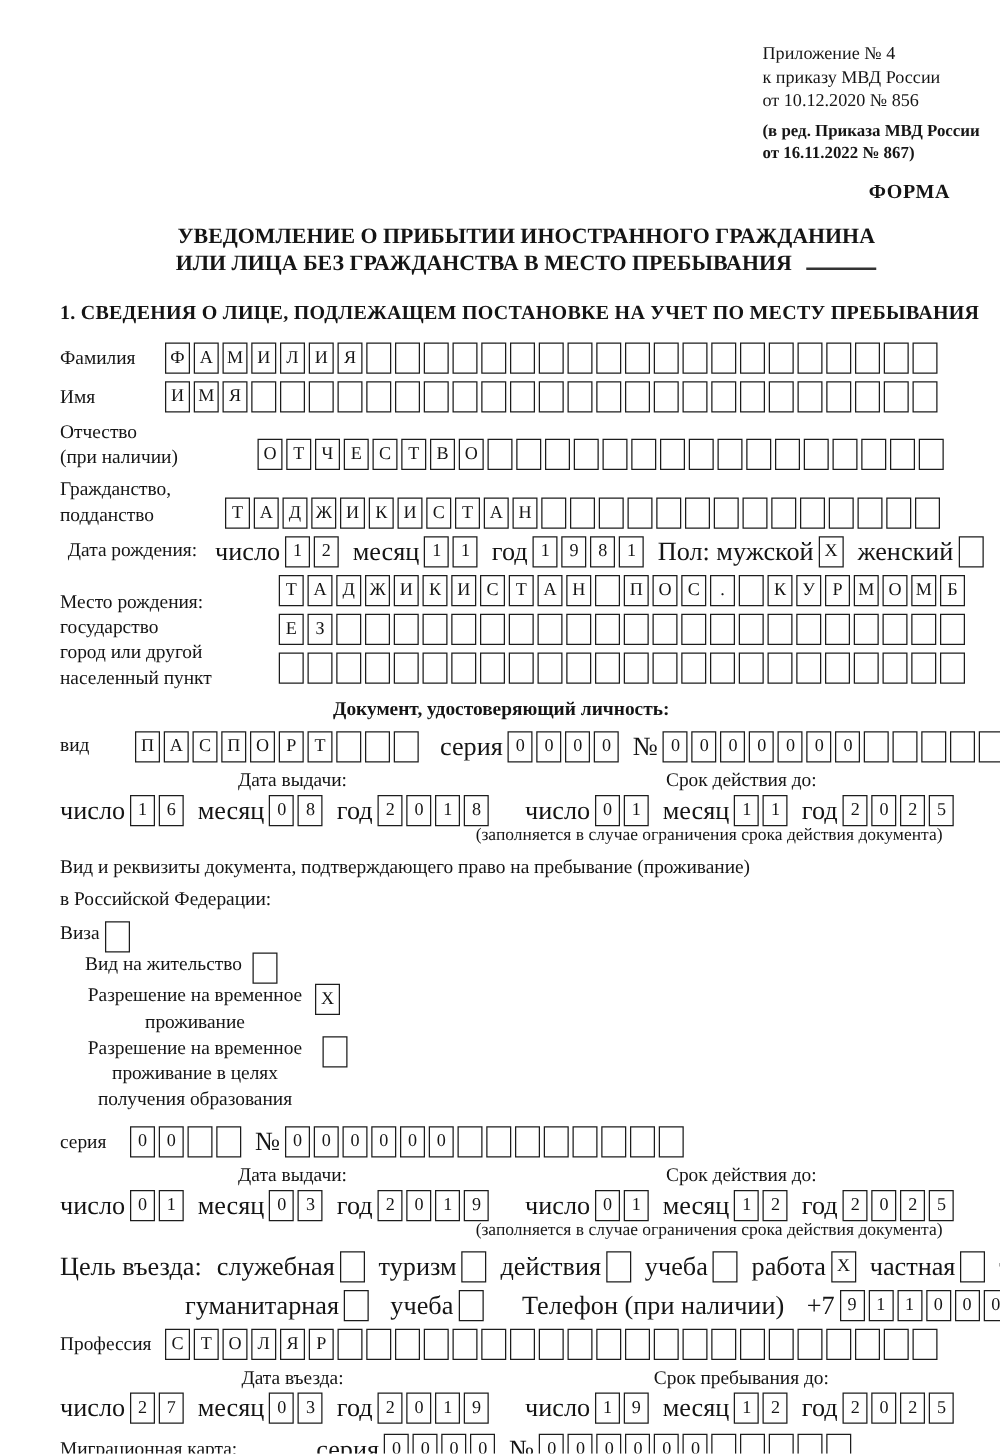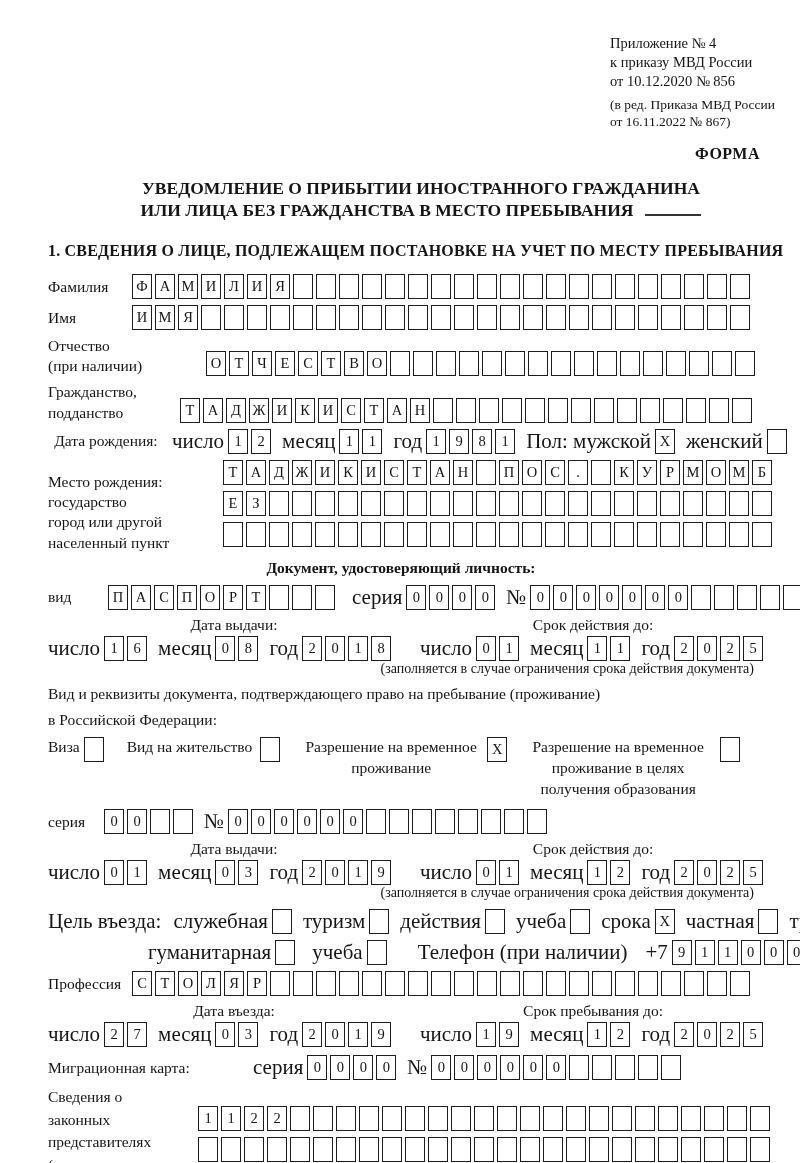--- a/index.html
+++ b/index.html
@@ -1,19 +1,19 @@
 <!DOCTYPE html>
 <html><head>
 <meta charset="utf-8">
 <style>
   html,body{margin:0;padding:0;background:#ffffff;}
   body{font-family:"Liberation Serif","DejaVu Serif",serif;color:#151515;}
   .page{width:800px;height:1163px;box-sizing:border-box;padding:34px 6px 10px 48px;overflow:hidden;background:#fff;}
   .appendix{margin-left:562px;font-size:14.5px;line-height:1.3;}
-  .amend{margin-top:5px;font-size:13.5px;line-height:1.3;}
+  .amend{margin-top:5px;font-size:13.5px;line-height:1.3;font-weight:bold;}
   .forma{font-weight:bold;font-size:16px;text-align:right;padding-right:34px;margin-top:14px;letter-spacing:.5px;}
   .title{text-align:center;font-weight:bold;font-size:17.5px;line-height:1.3;margin-top:14px;}
   .uline{display:inline-block;width:56px;border-bottom:2px solid #333;margin-left:12px;}
   .section-heading{font-weight:bold;font-size:16px;margin-top:20px;margin-bottom:14px;letter-spacing:.2px;}
   .row{display:flex;align-items:center;margin-bottom:6px;}
   .row-top{display:flex;align-items:flex-end;margin-bottom:6px;}
   .lbl{flex:0 0 auto;font-size:15.5px;line-height:1.3;}
   .w84{width:84px;}
   .w158{width:158px;}
   .w132{width:132px;}
@@ -29,21 +29,21 @@
   .dl{font-size:21px;margin-right:4px;flex:0 0 auto;}
   .ml8{margin-left:8px;} .ml14{margin-left:14px;} .ml20{margin-left:20px;}
   .dblock{display:flex;margin-bottom:2px;}
   .dgroup{display:flex;flex-direction:column;width:372px;flex:0 0 auto;}
   .dgroup2{display:flex;flex-direction:column;flex:0 0 auto;}
   .dhead{font-size:15.5px;text-align:center;margin-bottom:2px;}
   .drow{display:flex;align-items:center;}
   .note-right{font-size:14px;text-align:right;padding-right:40px;margin-top:-2px;margin-bottom:8px;}
   .center-bold{font-weight:bold;font-size:15.5px;text-align:center;margin:4px 40px 8px 0;}
   .textline{font-size:15.5px;margin-bottom:8px;}
-  .opts{display:flex;align-items:flex-start;margin-bottom:10px;}
+  .opts{display:flex;align-items:flex-start;margin-bottom:10px;flex-direction:column;}
   .opt{display:flex;align-items:flex-start;flex:0 0 auto;}
   .opt .cell{margin-left:8px;margin-top:0;}
   .optlbl{font-size:15.5px;line-height:1.35;}
   .optlbl-c2{width:176px;text-align:center;}
   .optlbl-c3{width:188px;text-align:center;}
   .purpose-row2{margin-left:100px;}
 </style>
 </head>
 <body>
 
@@ -505,21 +505,21 @@
   <div class="row">
     <span class="dl">Цель въезда:</span>
     <span class="dl ml8">служебная</span>
     <span class="cell"></span>
     <span class="dl ml8">туризм</span>
     <span class="cell"></span>
     <span class="dl ml8">действия</span>
     <span class="cell"></span>
     <span class="dl ml8">учеба</span>
     <span class="cell"></span>
-    <span class="dl ml8">срока</span>
+    <span class="dl ml8">работа</span>
     <span class="cell">X</span>
     <span class="dl ml8">частная</span>
     <span class="cell"></span>
     <span class="dl ml8">транзит</span>
     <span class="cell"></span>
   </div>
 
   <div class="row purpose-row2">
     <span class="dl">гуманитарная</span>
     <span class="cell"></span>

